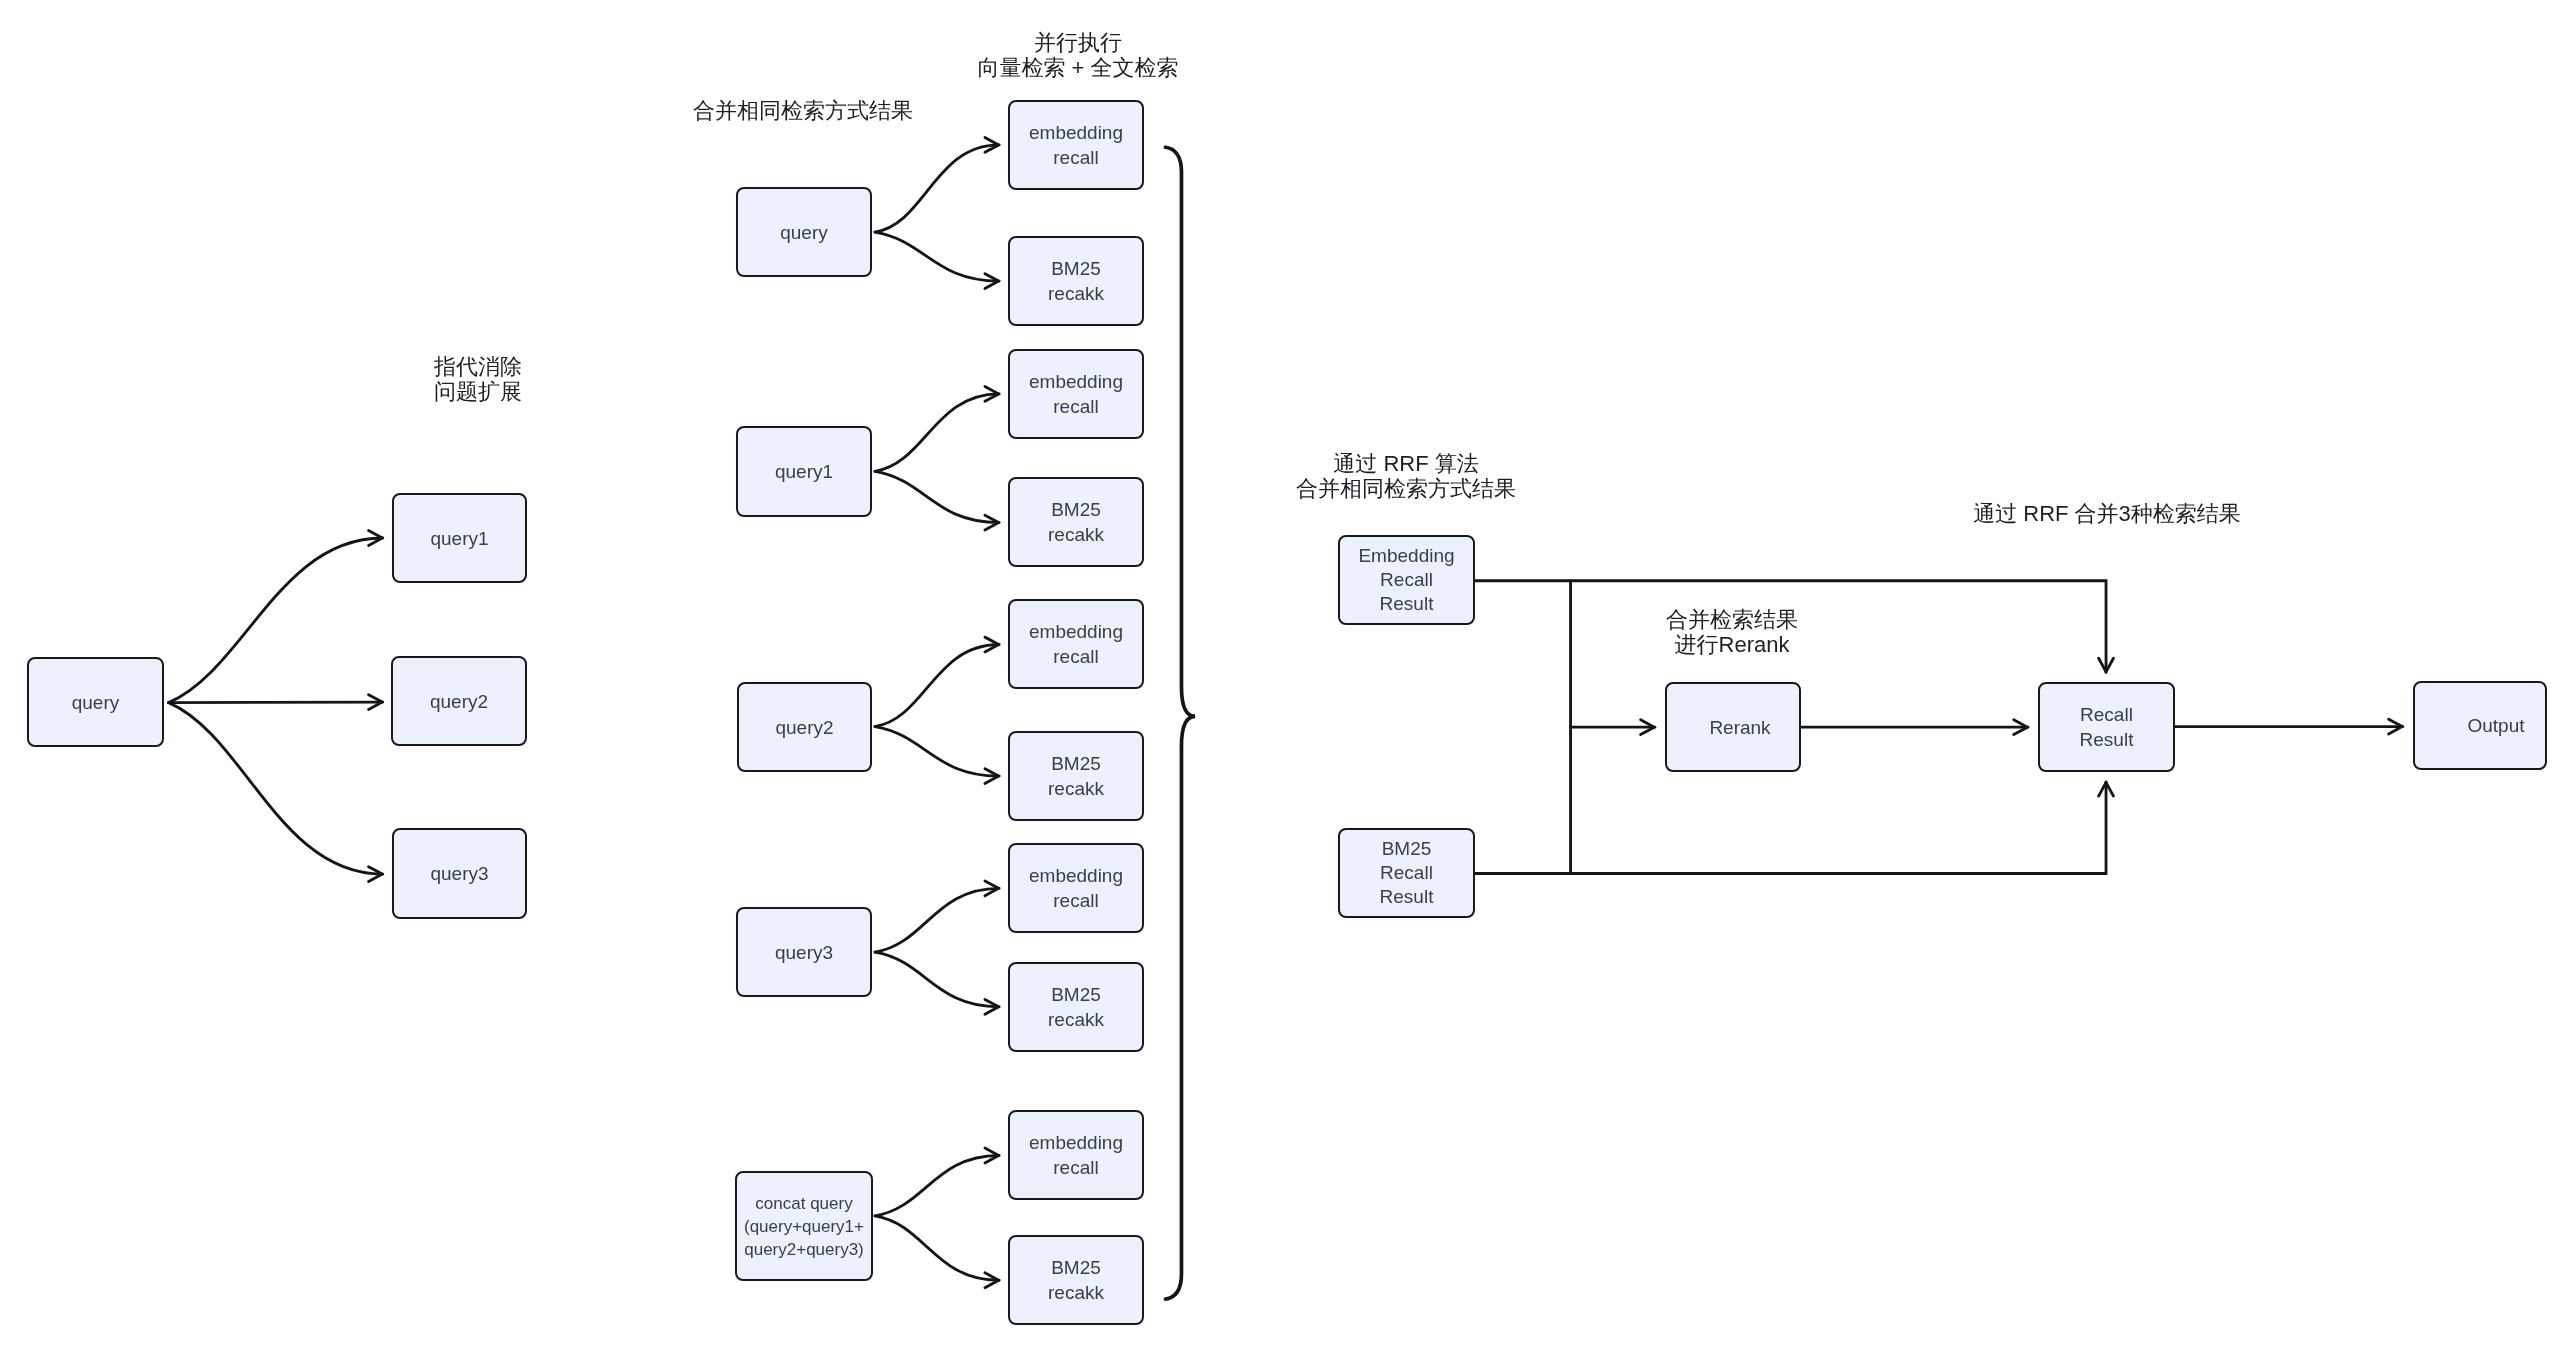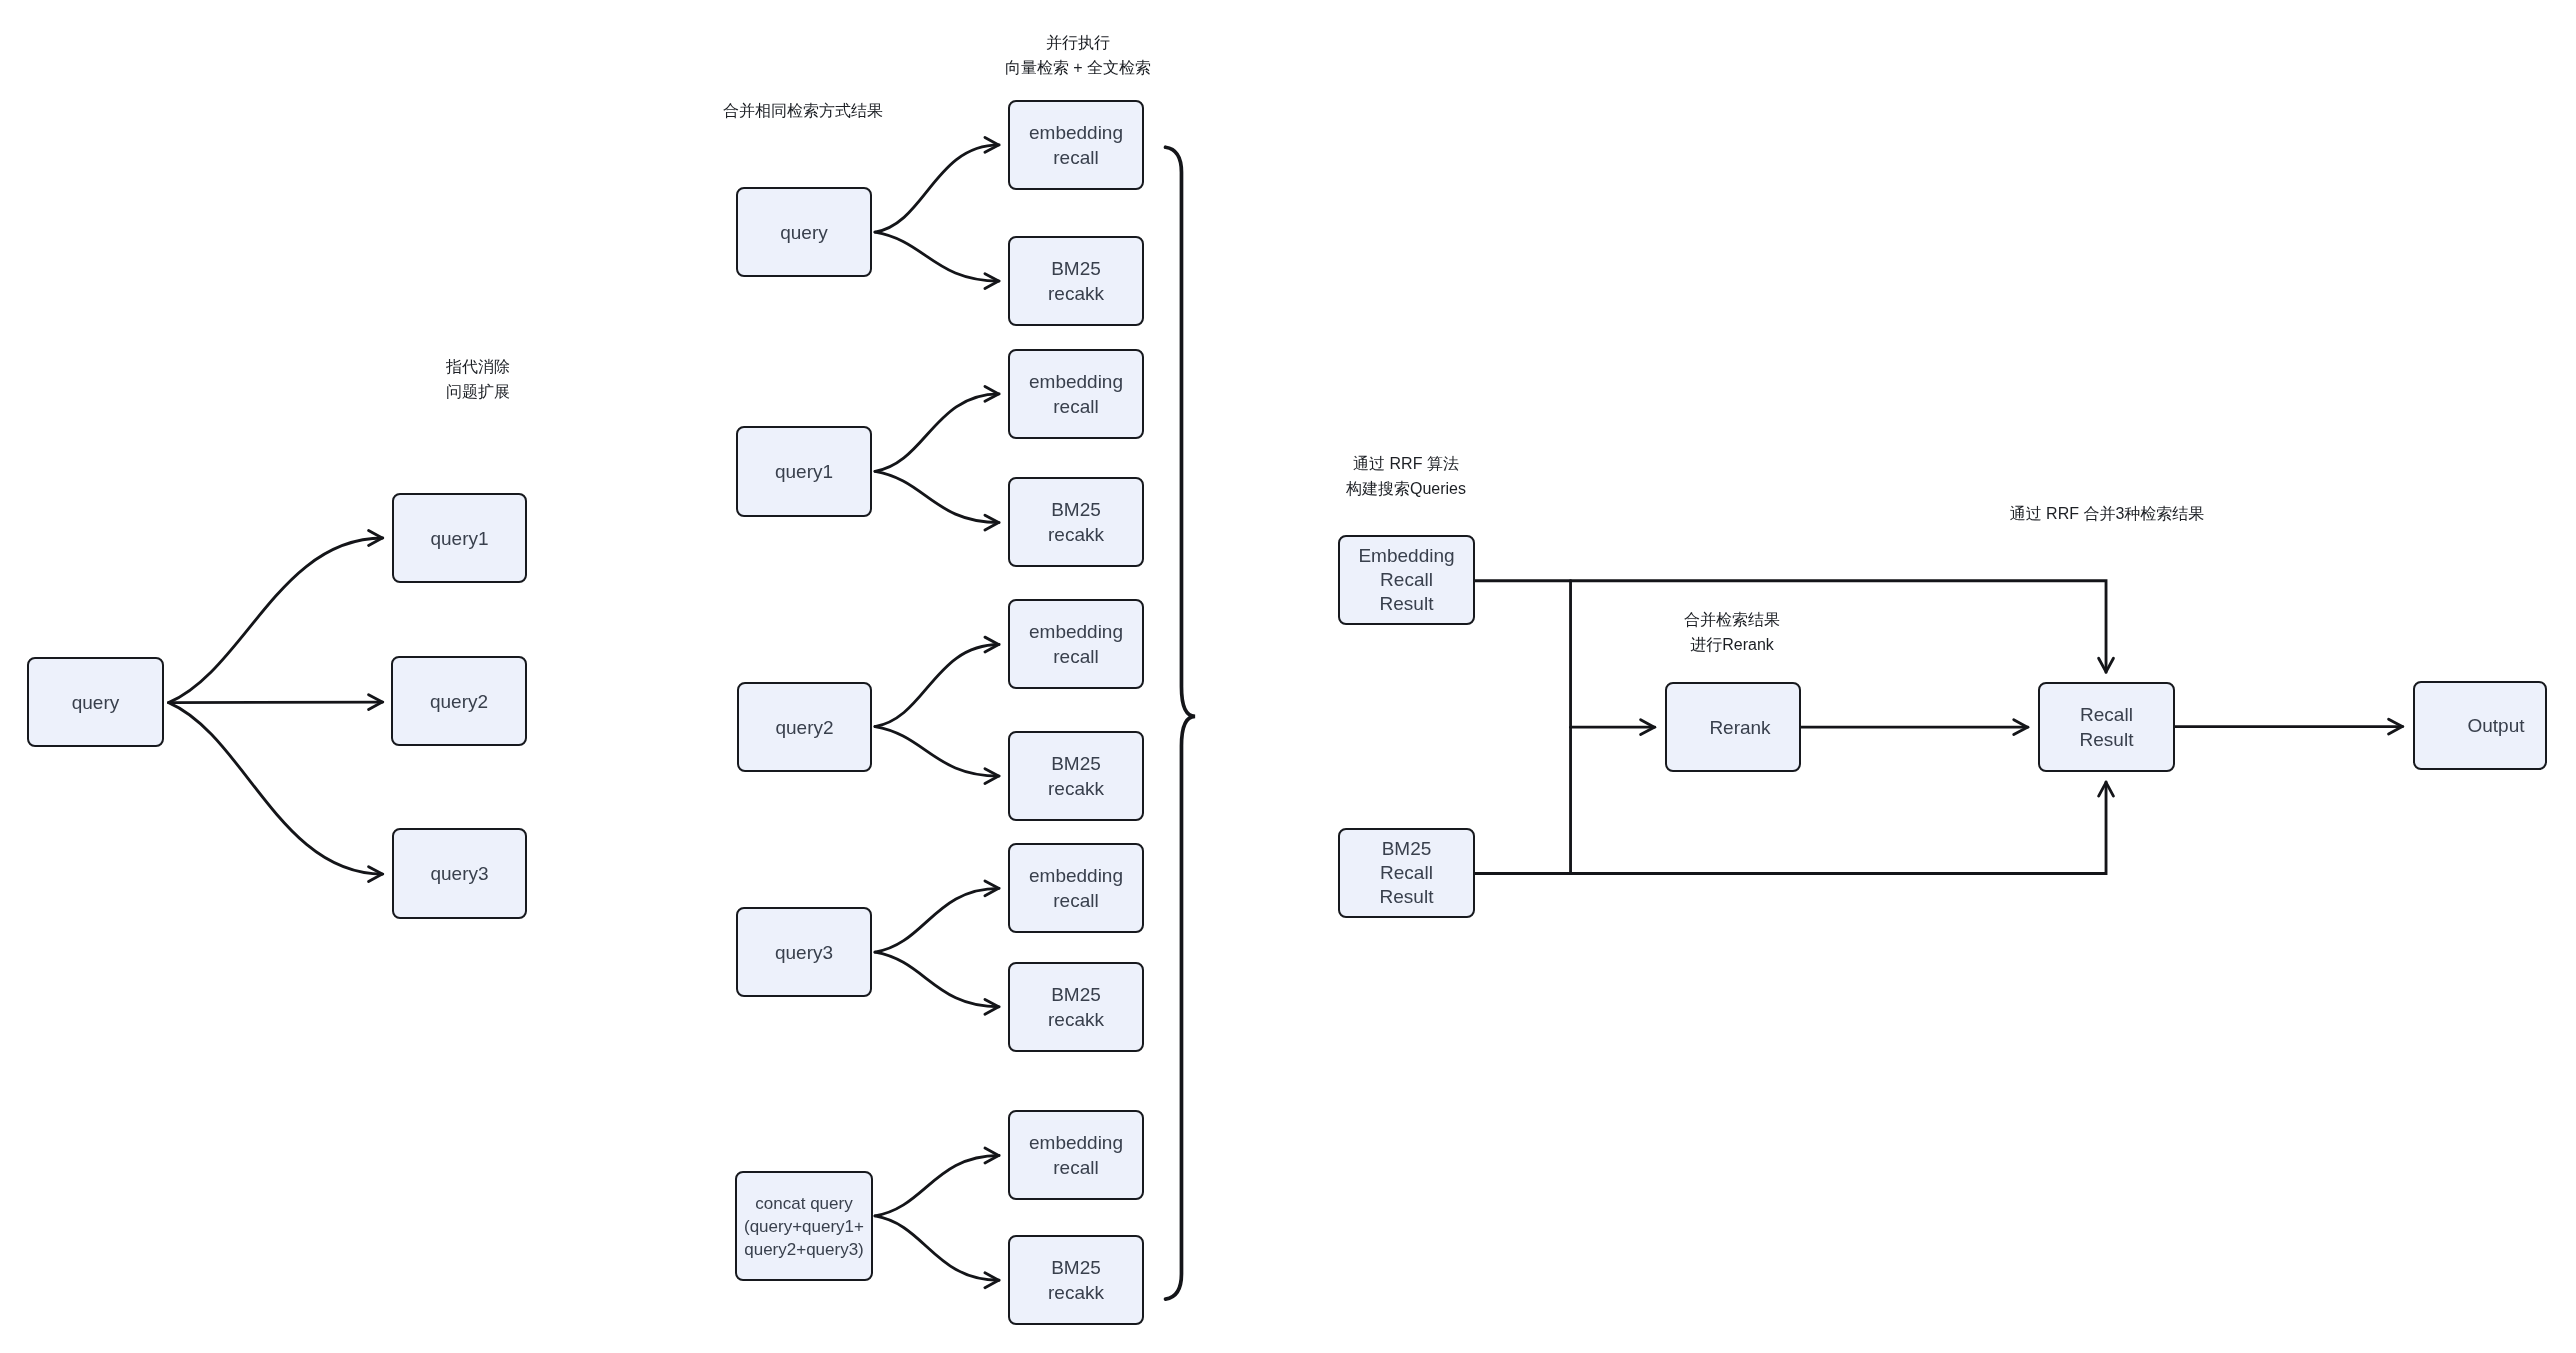--- a/index.html
+++ b/index.html
@@ -39,21 +39,21 @@
     font-size: 17px;
     line-height: 23px;
   }
   .node.three-line {
     line-height: 24px;
   }
   .label {
     position: absolute;
     transform: translateX(-50%);
     color: #1c1f24;
-    font-size: 16px;
+    font-size: 22px;
     line-height: 25px;
     text-align: center;
     white-space: pre-line;
   }
 </style>
 </head>
 <body>
 
 <div id="canvas">
 
@@ -96,21 +96,21 @@
       <path d="M 3817 1275 L 4218 1275" marker-end="url(#arrow)"></path>
     </g>
   </svg>
 
   <div class="label" style="left:460px; top:354px;margin-left:18px;">指代消除
 问题扩展</div>
   <div class="label" style="left:803px; top:98px;">合并相同检索方式结果</div>
   <div class="label" style="left:1078px; top:30px;">并行执行
 向量检索 + 全文检索</div>
   <div class="label" style="left:1406px; top:451px;">通过 RRF 算法
-构建搜索Queries</div>
+合并相同检索方式结果</div>
   <div class="label" style="left:1732px; top:607px;">合并检索结果
 进行Rerank</div>
   <div class="label" style="left:2107px; top:501px;">通过 RRF 合并3种检索结果</div>
 
   <div class="node" style="left:27px;   top:657px; width:137px; height:90px;">query</div>
   <div class="node" style="left:392px;  top:493px;  width:135px; height:90px;">query1</div>
   <div class="node" style="left:391px;  top:656px; width:136px; height:90px;">query2</div>
   <div class="node" style="left:392px;  top:828px; width:135px; height:91px;">query3</div>
 
   <div class="node" style="left:736px; top:187px;  width:136px; height:90px;">query</div>

